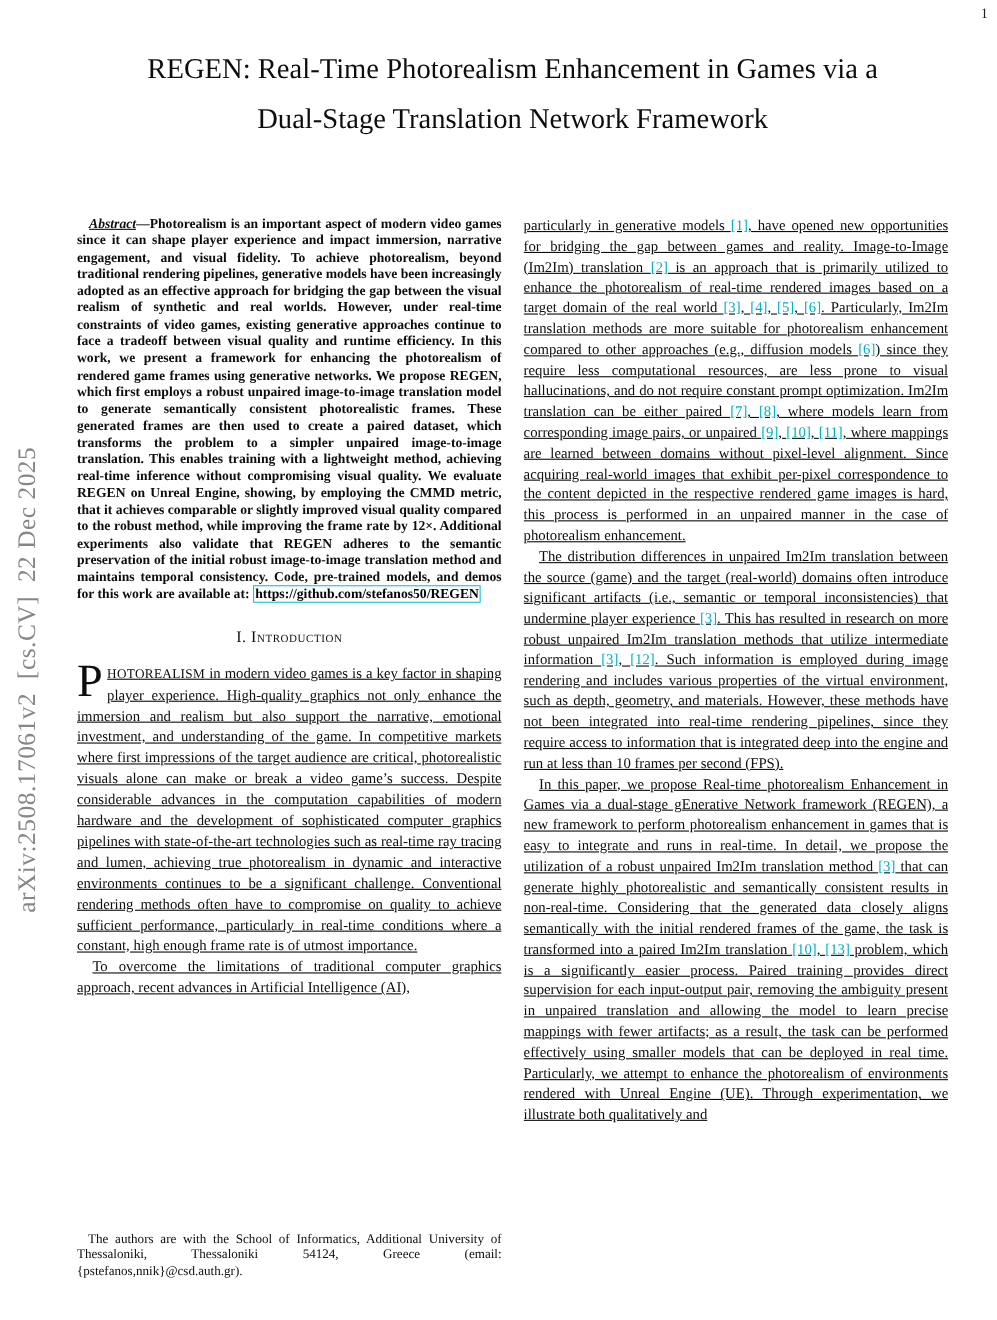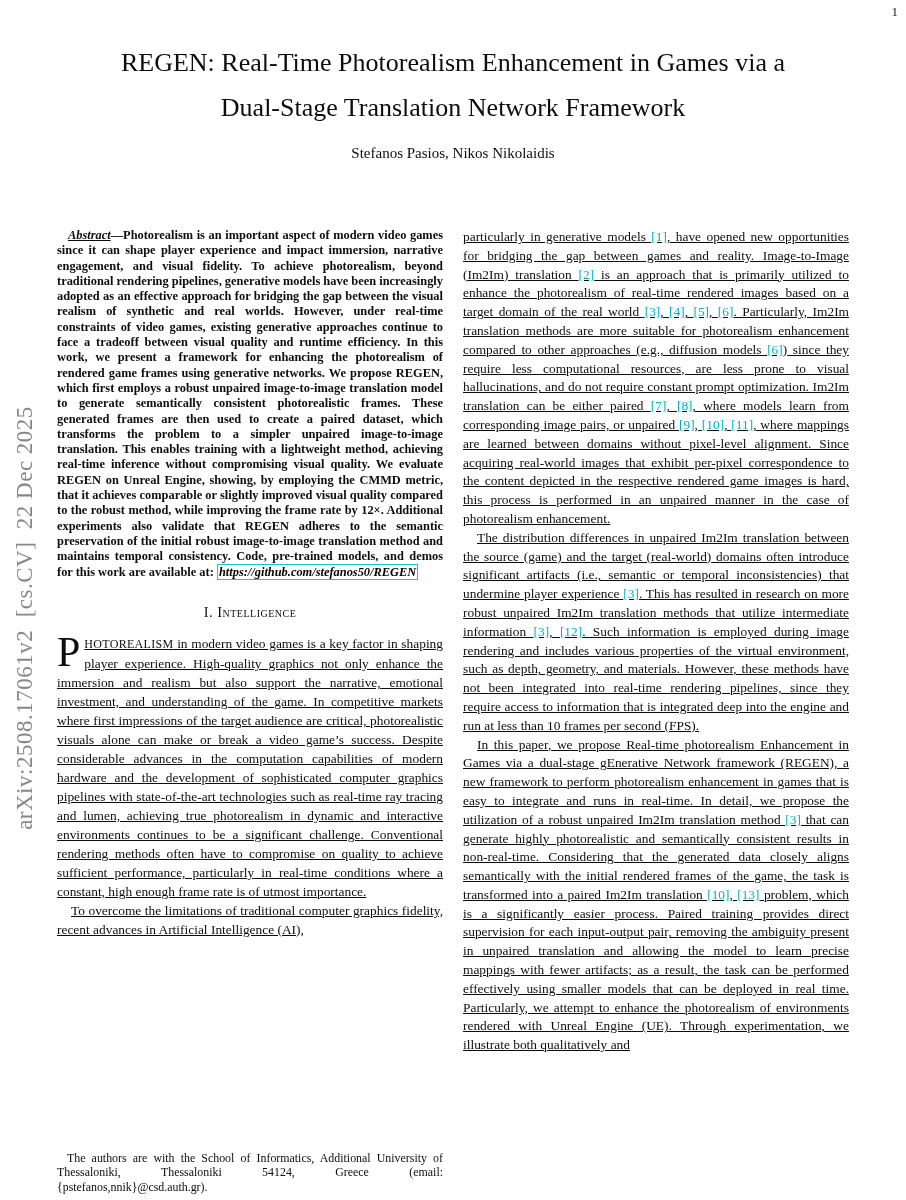--- a/index.html
+++ b/index.html
@@ -30,21 +30,21 @@
     transform-origin: center;
     text-align: center;
     font-size: 23px;
     letter-spacing: 0.5px;
     color: #878787;
     white-space: pre;
   }
   .content {
     position: absolute;
     top: 40px;
-    left: 57px;
+    left: 70px;
     width: 792px;
   }
   .title { text-align: center; font-weight: 400; font-size: 26px; line-height: 45px; margin: 0; }
   .authors { text-align: center; font-size: 15px; margin-top: 15px; }
   .columns { display: flex; gap: 20px; margin-top: 66px; height: 966px; }
   .col { width: 386px; overflow: hidden; }
   .col-left { display: flex; flex-direction: column; }
   .abstract, .index-terms {
     font-weight: bold;
     font-size: 12.4px;
@@ -55,21 +55,20 @@
   }
   .index-terms { margin-top: 11px; }
   .run-in-label { font-style: italic; text-decoration: underline; }
   .url-box {
     color: #000;
     font-weight: bold;
     text-decoration: none;
     border: 1.4px solid var(--link-box-color, #17c3d4);
     padding: 0 1px;
     cursor: pointer;
-    font-style: italic;
   }
   .section-heading {
     text-align: center;
     font-weight: 400;
     font-size: 14.5px;
     font-variant: small-caps;
     letter-spacing: 0.5px;
     margin: 24px 0 13px 0;
   }
   .para {
@@ -109,35 +108,34 @@
 
   <div class="arxiv-watermark">arXiv:2508.17061v2  [cs.CV]  22 Dec 2025</div>
 
   <div class="content">
 
     <h1 class="title">
       <div>REGEN: Real-Time Photorealism Enhancement in Games via a</div>
       <div>Dual-Stage Translation Network Framework</div>
     </h1>
 
-    <div class="authors">Stefanos Pasios, Nikos Nikolaidis</div>
 
     <div class="columns">
 
       <div class="col col-left">
 
         <p class="abstract"><span class="run-in-label">Abstract</span><span>—</span><span>Photorealism is an important aspect of modern video games since it can shape player experience and impact immersion, narrative engagement, and visual fidelity. To achieve photorealism, beyond traditional rendering pipelines, generative models have been increasingly adopted as an effective approach for bridging the gap between the visual realism of synthetic and real worlds. However, under real-time constraints of video games, existing generative approaches continue to face a tradeoff between visual quality and runtime efficiency. In this work, we present a framework for enhancing the photorealism of rendered game frames using generative networks. We propose REGEN, which first employs a robust unpaired image-to-image translation model to generate semantically consistent photorealistic frames. These generated frames are then used to create a paired dataset, which transforms the problem to a simpler unpaired image-to-image translation. This enables training with a lightweight method, achieving real-time inference without compromising visual quality. We evaluate REGEN on Unreal Engine, showing, by employing the CMMD metric, that it achieves comparable or slightly improved visual quality compared to the robust method, while improving the frame rate by 12×. Additional experiments also validate that REGEN adheres to the semantic preservation of the initial robust image-to-image translation method and maintains temporal consistency. Code, pre-trained models, and demos for this work are available at:</span>
           <a class="url-box">https://github.com/stefanos50/REGEN</a></p>
 
 
-        <h2 class="section-heading">I. Intelligence</h2>
+        <h2 class="section-heading">I. Introduction</h2>
 
         <p class="para no-indent"><span class="dropcap">P</span><span class="lead-caps">HOTOREALISM</span><span> in modern video games is a key factor in shaping player experience. High-quality graphics not only enhance the immersion and realism but also support the narrative, emotional investment, and understanding of the game. In competitive markets where first impressions of the target audience are critical, photorealistic visuals alone can make or break a video game’s success. Despite considerable advances in the computation capabilities of modern hardware and the development of sophisticated computer graphics pipelines with state-of-the-art technologies such as real-time ray tracing and lumen, achieving true photorealism in dynamic and interactive environments continues to be a significant challenge. Conventional rendering methods often have to compromise on quality to achieve sufficient performance, particularly in real-time conditions where a constant, high enough frame rate is of utmost importance.</span></p>
 
-        <p class="para">To overcome the limitations of traditional computer graphics fidelity, recent advances in Artificial Intelligence (AI),</p>
+        <p class="para">To overcome the limitations of traditional computer graphics approach, recent advances in Artificial Intelligence (AI),</p>
 
         <div class="footnote">The authors are with the School of Informatics, Additional University of Thessaloniki, Thessaloniki 54124, Greece (email: {pstefanos,nnik}@csd.auth.gr).</div>
 
       </div>
 
       <div class="col col-right">
 
         <p class="para no-indent">particularly in generative models <a class="cite">[1]</a>, have opened new opportunities for bridging the gap between games and reality. Image-to-Image (Im2Im) translation <a class="cite">[2]</a> is an approach that is primarily utilized to enhance the photorealism of real-time rendered images based on a target domain of the real world <a class="cite">[3]</a>, <a class="cite">[4]</a>, <a class="cite">[5]</a>, <a class="cite">[6]</a>. Particularly, Im2Im translation methods are more suitable for photorealism enhancement compared to other approaches (e.g., diffusion models <a class="cite">[6]</a>) since they require less computational resources, are less prone to visual hallucinations, and do not require constant prompt optimization. Im2Im translation can be either paired <a class="cite">[7]</a>, <a class="cite">[8]</a>, where models learn from corresponding image pairs, or unpaired <a class="cite">[9]</a>, <a class="cite">[10]</a>, <a class="cite">[11]</a>, where mappings are learned between domains without pixel-level alignment. Since acquiring real-world images that exhibit per-pixel correspondence to the content depicted in the respective rendered game images is hard, this process is performed in an unpaired manner in the case of photorealism enhancement.</p>
 
         <p class="para">The distribution differences in unpaired Im2Im translation between the source (game) and the target (real-world) domains often introduce significant artifacts (i.e., semantic or temporal inconsistencies) that undermine player experience <a class="cite">[3]</a>. This has resulted in research on more robust unpaired Im2Im translation methods that utilize intermediate information <a class="cite">[3]</a>, <a class="cite">[12]</a>. Such information is employed during image rendering and includes various properties of the virtual environment, such as depth, geometry, and materials. However, these methods have not been integrated into real-time rendering pipelines, since they require access to information that is integrated deep into the engine and run at less than 10 frames per second (FPS).</p>

